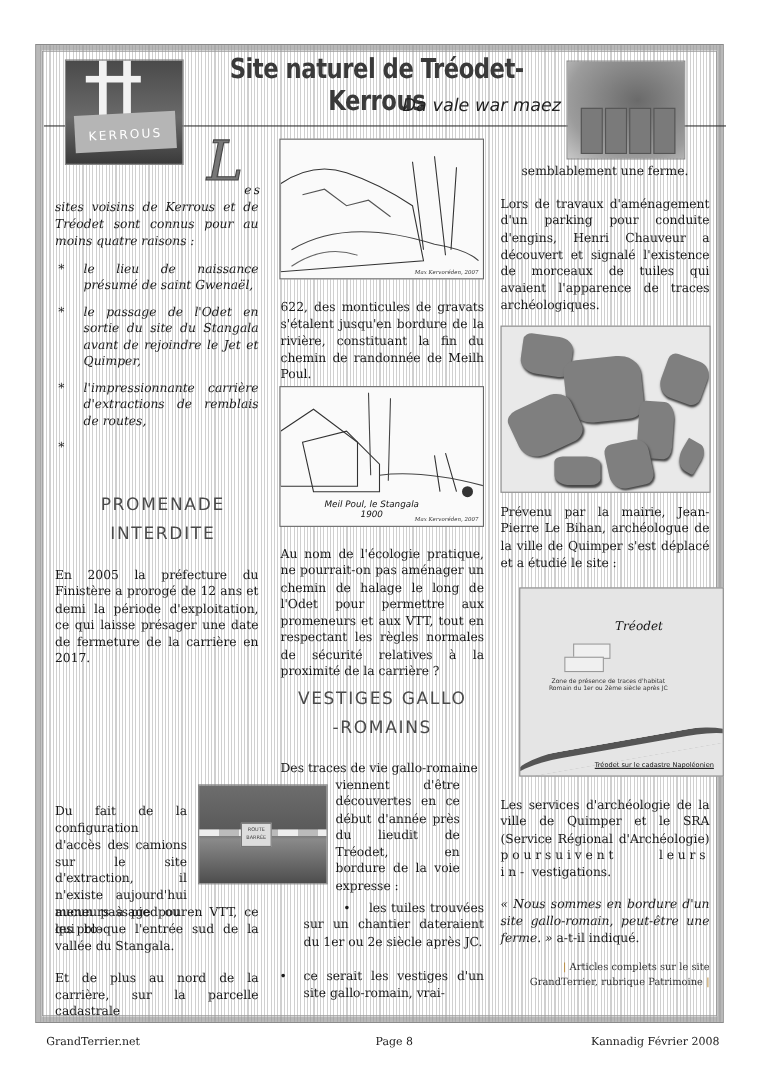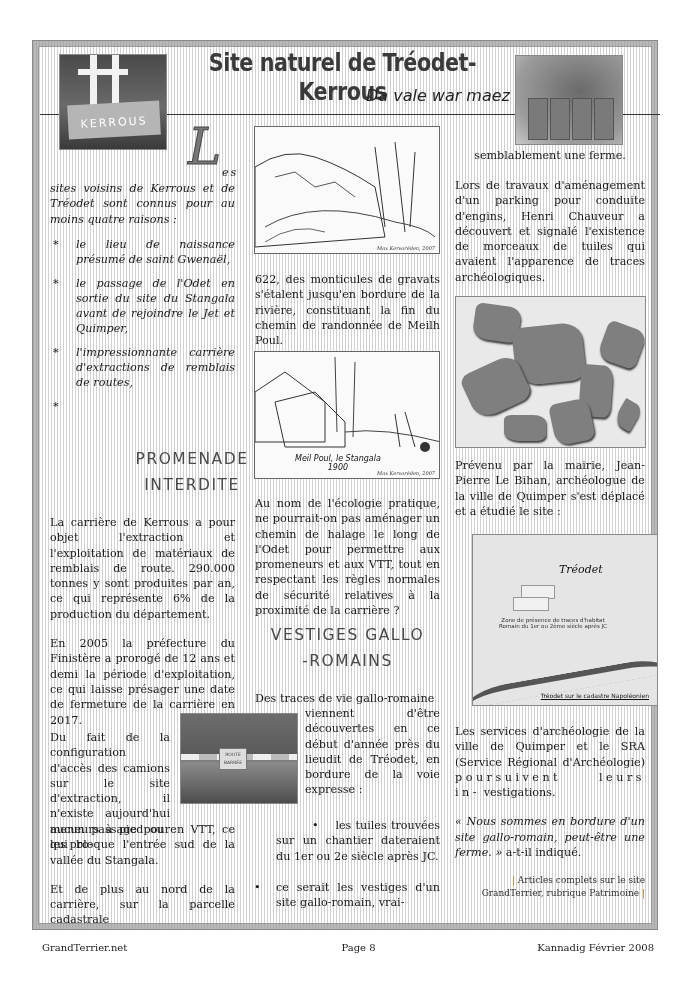--- a/index.html
+++ b/index.html
@@ -51,21 +51,21 @@
     -webkit-text-stroke: 1px #444; }
   .dropcap-rest { position: absolute; left: 222px; top: 166px; font-style: italic; font-size: 11.2px; letter-spacing: 2px; }
   .intro { position: absolute; left: 50px; top: 181px; width: 185px; font-style: italic; font-size: 11.2px; line-height: 15.3px; text-align: justify; }
 
   .bullets { position: absolute; left: 50px; top: 237px; width: 185px; list-style: none; font-style: italic; font-size: 11.2px; line-height: 15.3px; }
   .bullets li { position: relative; padding-left: 26px; margin-bottom: 8px; text-align: justify; }
   .bullets .bstar { position: absolute; left: 3px; top: 0; font-style: normal; }
 
   .section-title { position: absolute; text-align: center; font-family: "DejaVu Sans", sans-serif; font-size: 15.5px; line-height: 26px;
     color: #4a4a4a; letter-spacing: 1.5px; font-weight: normal; }
-  .st1 { left: 50px; top: 446px; width: 196px; margin-left: 44px; }
+  .st1 { left: 50px; top: 446px; width: 196px; }
   .st2 { left: 255px; top: 622px; width: 185px; }
 
   .sketch { position: absolute; border: 1px solid #666; background: #fafafa; overflow: hidden; }
   .sketch-river { left: 254px; top: 126px; width: 186px; height: 128px; }
   .sketch-village { left: 254px; top: 351px; width: 186px; height: 128px; text-align: center; }
   .sketch .caption { position: absolute; right: 4px; bottom: 2px; font-size: 5px; font-style: italic; color: #333; font-family: "DejaVu Serif", serif; }
   .sketch .caption2 { position: absolute; left: 40px; bottom: 6px; font-size: 8px; font-style: italic; color: #111; font-family: "DejaVu Sans", sans-serif; }
 
   .photo-tiles { left: 455px; top: 296px; width: 191px; height: 152px; background: #e9e9e9; }
   .tile { position: absolute; background: #7f7f7f; border-radius: 18% 30% 22% 35%; box-shadow: 1px 2px 2px #444; }
@@ -126,21 +126,20 @@
   <li><span class="bstar">*</span><span>l'impressionnante carrière d'extractions de remblais de routes,</span></li>
   <li><span class="bstar">*</span></li>
 </ul>
 
 <h2 class="section-title st1">
   <span>PROMENADE</span><br>
   <span>INTERDITE</span>
 </h2>
 
 <div class="col col1" style="top:515px">
-  <p>La carrière de Kerrous a pour objet l'extraction et l'exploitation de matériaux de remblais de route. 290.000 tonnes y sont produites par an, ce qui représente 6% de la production du département.</p>
   <p>En 2005 la préfecture du Finistère a prorogé de 12 ans et demi la période d'exploitation, ce qui laisse présager une date de fermeture de la carrière en 2017.</p>
 </div>
 
 <div class="col" style="left:50px; top:730px; width:120px;">
   <p style="margin:0">Du fait de la configuration d'accès des camions sur le site d'extraction, il n'existe aujourd'hui aucun passage pour les pro-</p>
 </div>
 <div class="col col1" style="top:822px">
   <p>meneurs à pied ou en VTT, ce qui bloque l'entrée sud de la vallée du Stangala.</p>
   <p style="margin-top:6px">Et de plus au nord de la carrière, sur la parcelle cadastrale</p>
 </div>
@@ -186,21 +185,21 @@
 </div>
 
 <h2 class="section-title st2">
   <span>VESTIGES GALLO</span><br>
   <span>-ROMAINS</span>
 </h2>
 
 <div class="col col2" style="top:691px">
   <p style="margin:0">Des traces de vie gallo-romaine</p>
 </div>
-<div class="col" style="left:305px; top:706px; width:135px;">
+<div class="col" style="left:305px; top:706px; width:113px;">
   <p style="margin:0">viennent d'être découvertes en ce début d'année près du lieudit de Tréodet, en bordure de la voie expresse :</p>
 </div>
 <div class="col" style="left:276px; top:818px; width:164px;">
   <p style="text-indent:36px"><span>•</span>&nbsp;&nbsp;&nbsp;&nbsp;<span>les tuiles trouvées sur un chantier dateraient du 1er ou 2e siècle après JC.</span></p>
 </div>
 <div class="col" style="left:250px; top:880px; width:190px;">
   <p style="position:relative; padding-left:26px;"><span style="position:absolute;left:4px;">•</span><span>ce serait les vestiges d'un site gallo-romain, vrai-</span></p>
 </div>
 
 <div class="col col3" style="top:148px; text-align:center;">

